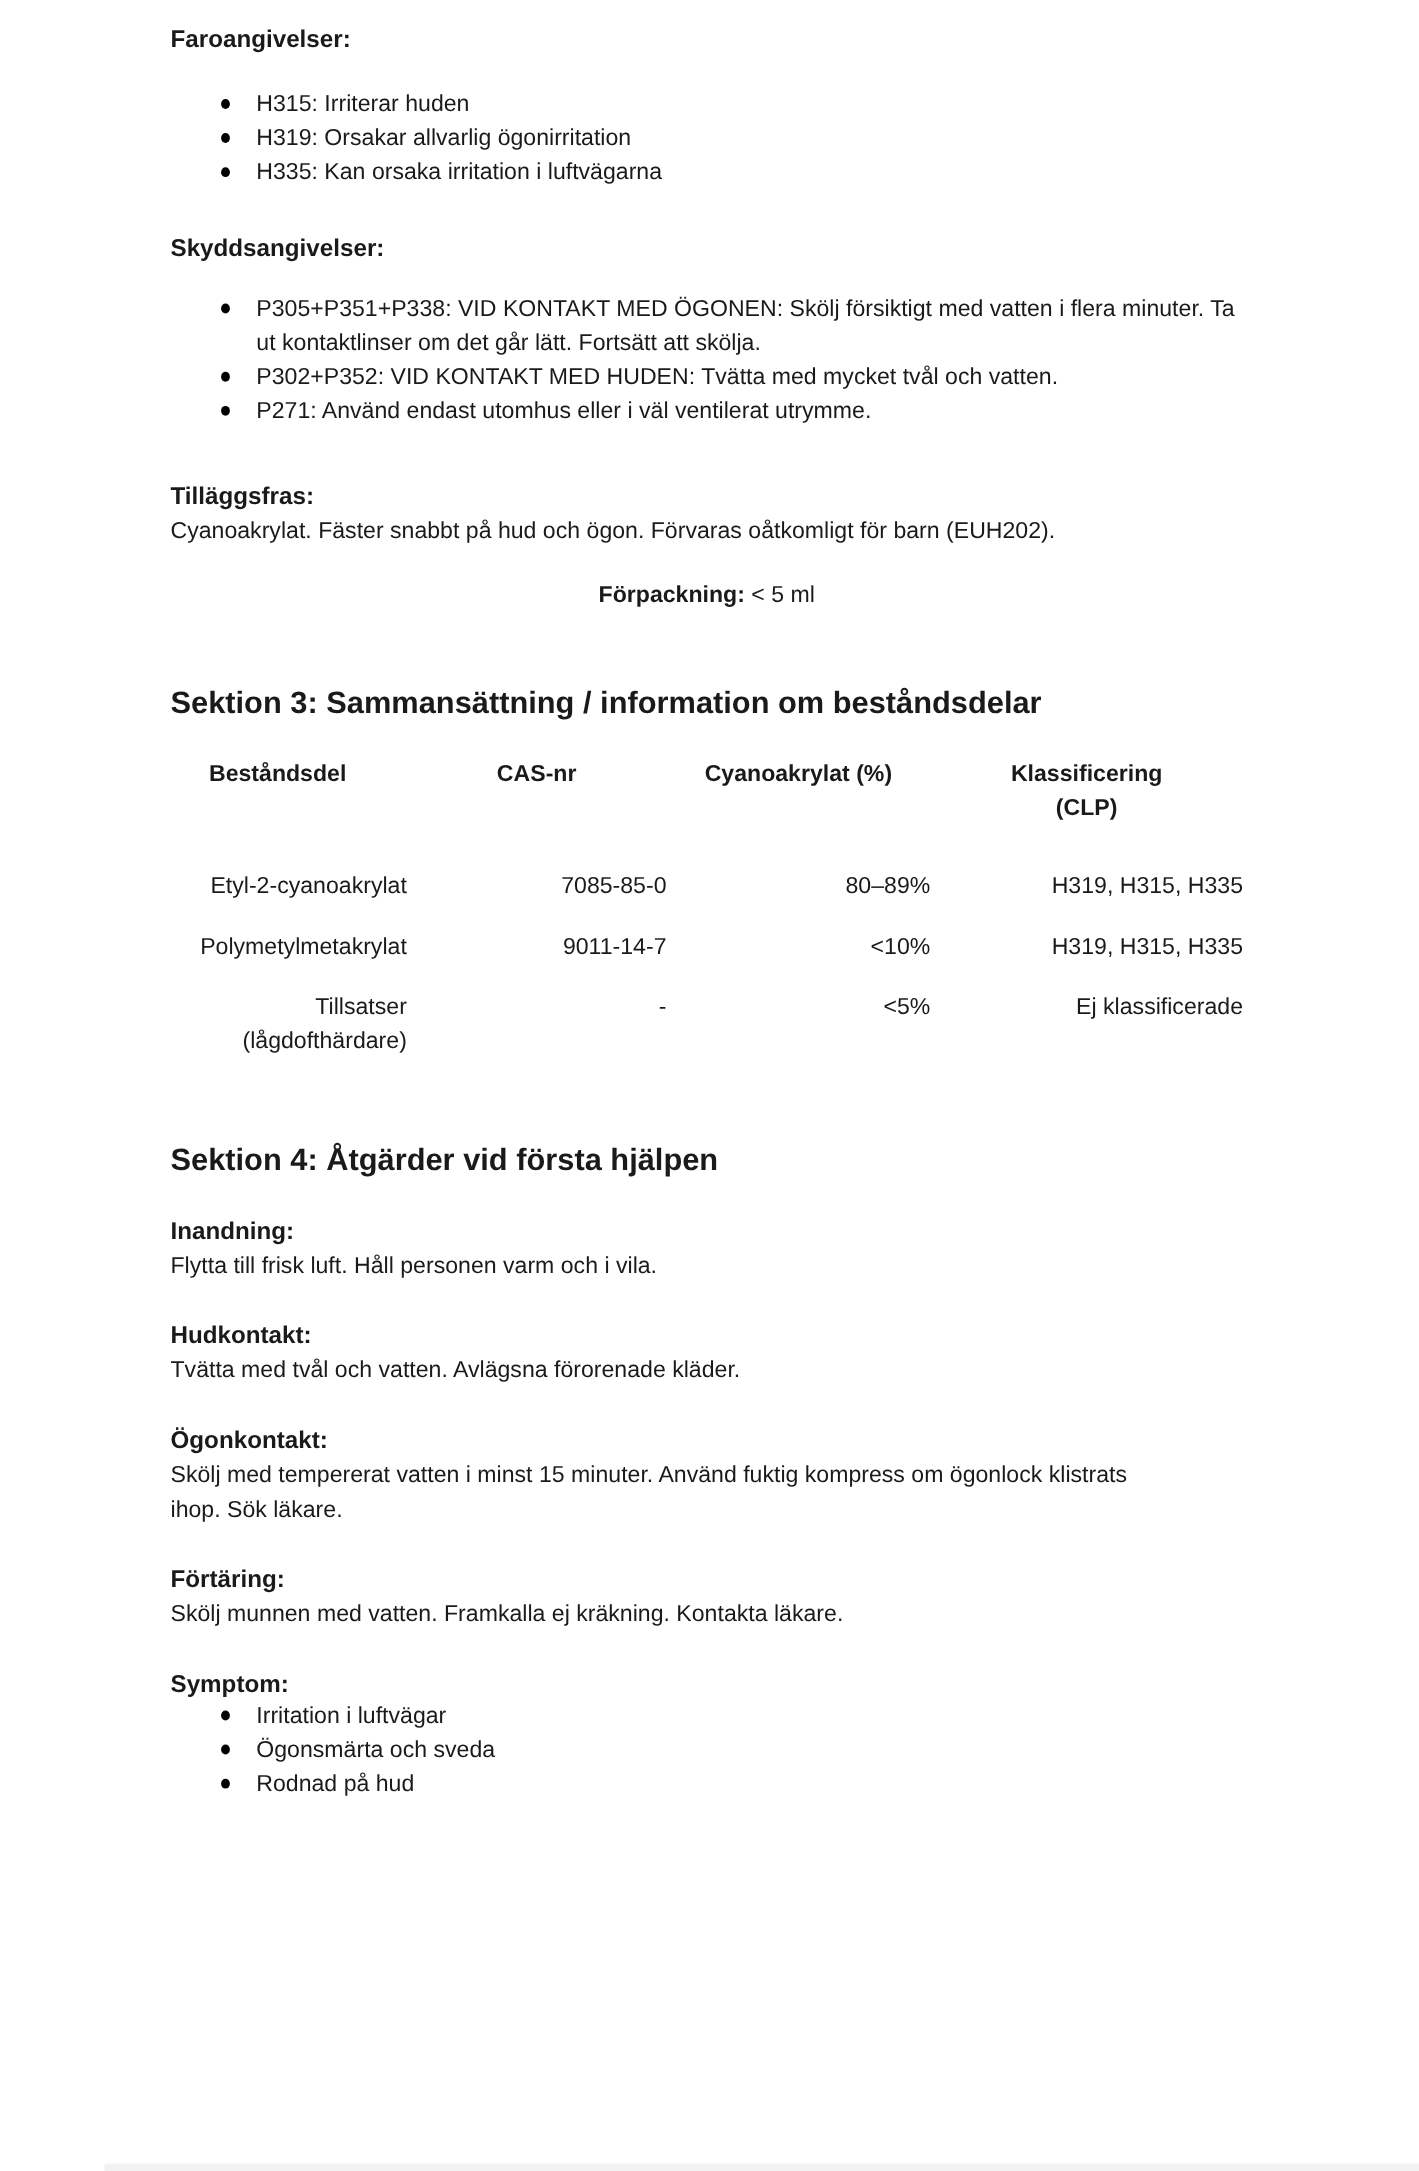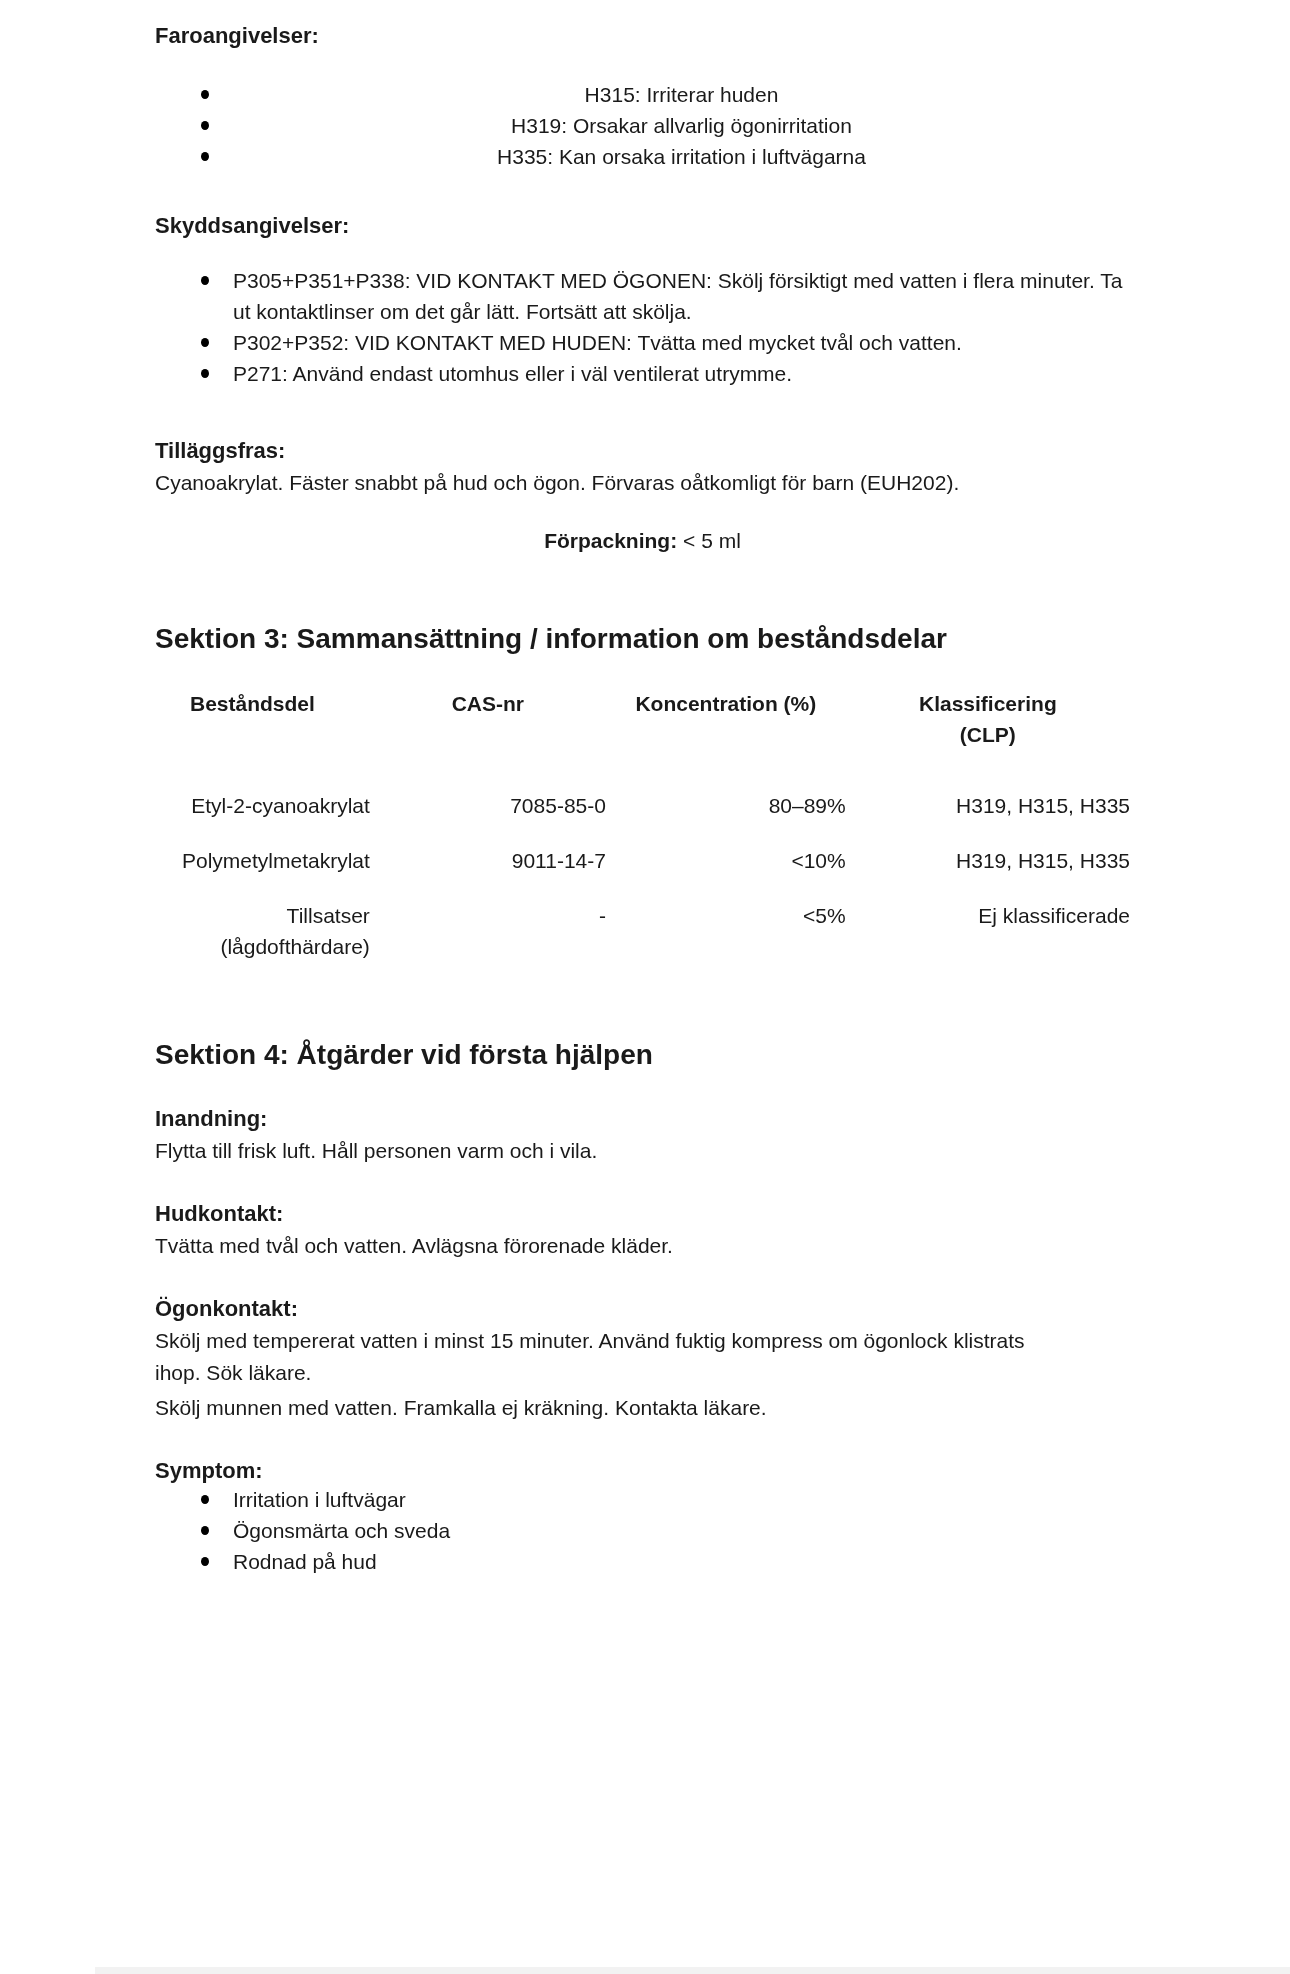--- a/index.html
+++ b/index.html
@@ -34,21 +34,21 @@
     left: 46px; top: 11px;
     width: 8px; height: 9px;
     border-radius: 50%;
     background: #000;
   }
   .hr {
     border: 0; height: 4px;
     background: #8f8f8f;
     margin: 0 12px 0 5px;
   }
-  .mt30 { margin-top: 30px; text-align: center; }
+  .mt30 { margin-top: 30px; }
   .mt26 { margin-top: 26px; }
   .mt3  { margin-top: 3px; }
   .sec-gap    { margin-top: 40px; }
   .big-gap    { margin-top: 48px; }
   .sub        { margin-top: 33px; }
   table {
     border-collapse: collapse;
     margin: 32px 0 0 -20px;
     table-layout: fixed;
   }
@@ -116,21 +116,21 @@
     <colgroup>
         <col class="c1">
         <col class="c2">
         <col class="c3">
         <col class="c4">
       </colgroup>
     <thead>
       <tr>
         <th class="pre">Beståndsdel</th>
         <th class="pre">CAS-nr</th>
-        <th class="pre">Koncentration (%)</th>
+        <th class="pre">Cyanoakrylat (%)</th>
         <th class="pre">Klassificering
 (CLP)</th>
       </tr>
     </thead>
     <tbody>
       <tr>
         <td class="pre">Etyl-2-cyanoakrylat</td>
         <td>7085-85-0</td>
         <td>80–89%</td>
         <td>H319, H315, H335</td>
@@ -157,20 +157,21 @@
 
   <h3 class="sub">Inandning:</h3>
   <p class="mt3">Flytta till frisk luft. Håll personen varm och i vila.</p>
 
   <h3 class="sub">Hudkontakt:</h3>
   <p class="mt3">Tvätta med tvål och vatten. Avlägsna förorenade kläder.</p>
 
   <h3 class="sub">Ögonkontakt:</h3>
   <p class="mt3 eyes-text">Skölj med tempererat vatten i minst 15 minuter. Använd fuktig kompress om ögonlock klistrats ihop. Sök läkare.</p>
 
+  <h3 class="sub">Förtäring:</h3>
   <p class="mt3">Skölj munnen med vatten. Framkalla ej kräkning. Kontakta läkare.</p>
 
   <h3 class="sub">Symptom:</h3>
 
   <ul class="bottom-anchor">
     <li>Irritation i luftvägar</li>
     <li>Ögonsmärta och sveda</li>
     <li>Rodnad på hud</li>
   </ul>
 

